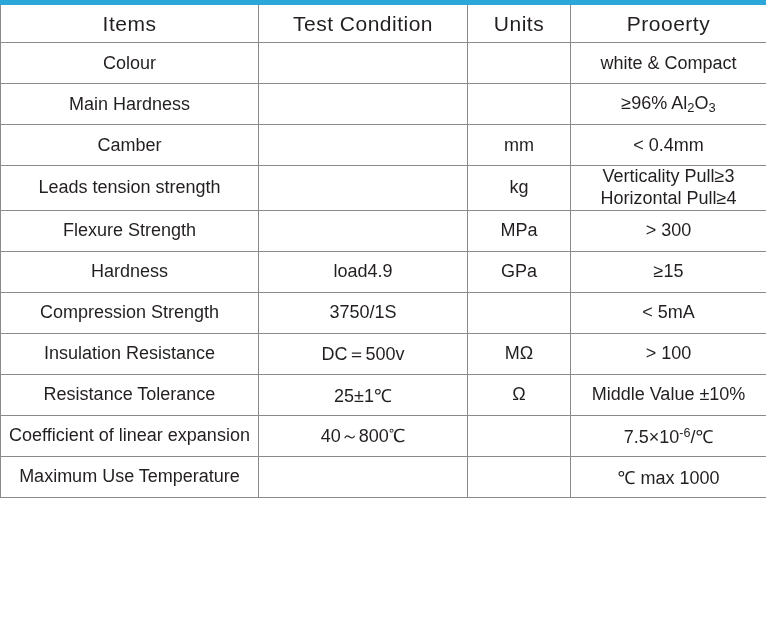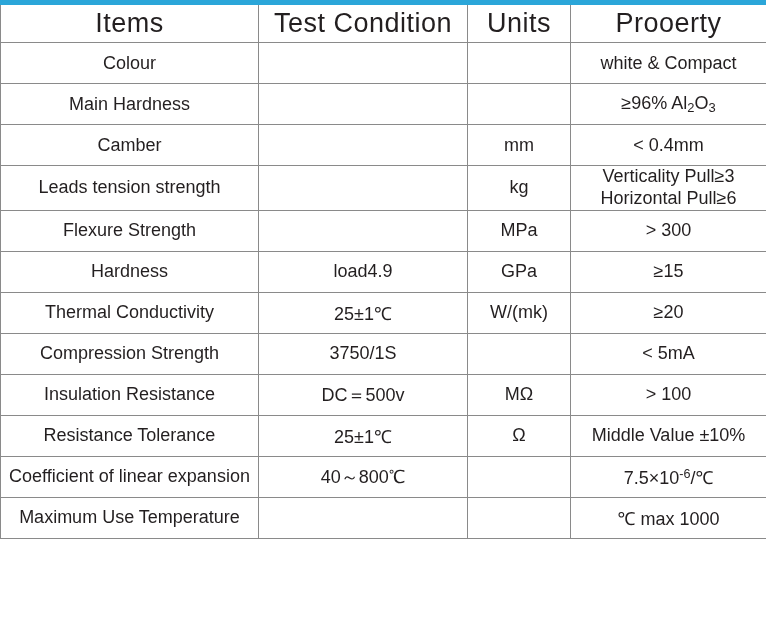--- a/index.html
+++ b/index.html
@@ -37,21 +37,21 @@
     table-layout: fixed;
   }
   table.spec td, table.spec th {
     border: 1px solid #8a8a8a;
     text-align: center;
     vertical-align: middle;
     padding: 0 4px;
     font-weight: normal;
   }
   table.spec tr.head th {
-    font-size: 27px;
+    font-size: 21px;
     height: 37px;
     letter-spacing: 0.5px;
     border-top: none;
     margin-top: 16px;
   }
   table.spec tr.row td {
     font-size: 18px;
     height: 40px;
   }
   col.c-items   { width: 258px; }
@@ -110,44 +110,38 @@
         <td class="u-mm">mm</td>
         <td>&lt; 0.4mm</td>
       </tr>
 
       <tr class="row">
         <td>Leads tension strength</td>
         <td></td>
         <td>kg</td>
         <td class="p-small two-line">
           <div>Verticality Pull≥3</div>
-          <div>Horizontal Pull≥6</div>
+          <div>Horizontal Pull≥4</div>
         </td>
       </tr>
 
       <tr class="row">
         <td>Flexure Strength</td>
         <td></td>
         <td>MPa</td>
         <td>&gt; 300</td>
       </tr>
 
       <tr class="row">
         <td>Hardness</td>
         <td>load4.9</td>
         <td>GPa</td>
         <td>≥15</td>
       </tr>
 
-      <tr class="row">
-        <td>Thermal Conductivity</td>
-        <td>25±1℃</td>
-        <td class="u-small">W/(mk)</td>
-        <td>≥20</td>
-      </tr>
 
       <tr class="row">
         <td>Compression Strength</td>
         <td>3750/1S</td>
         <td></td>
         <td>&lt; 5mA</td>
       </tr>
 
       <tr class="row">
         <td>Insulation Resistance</td>

